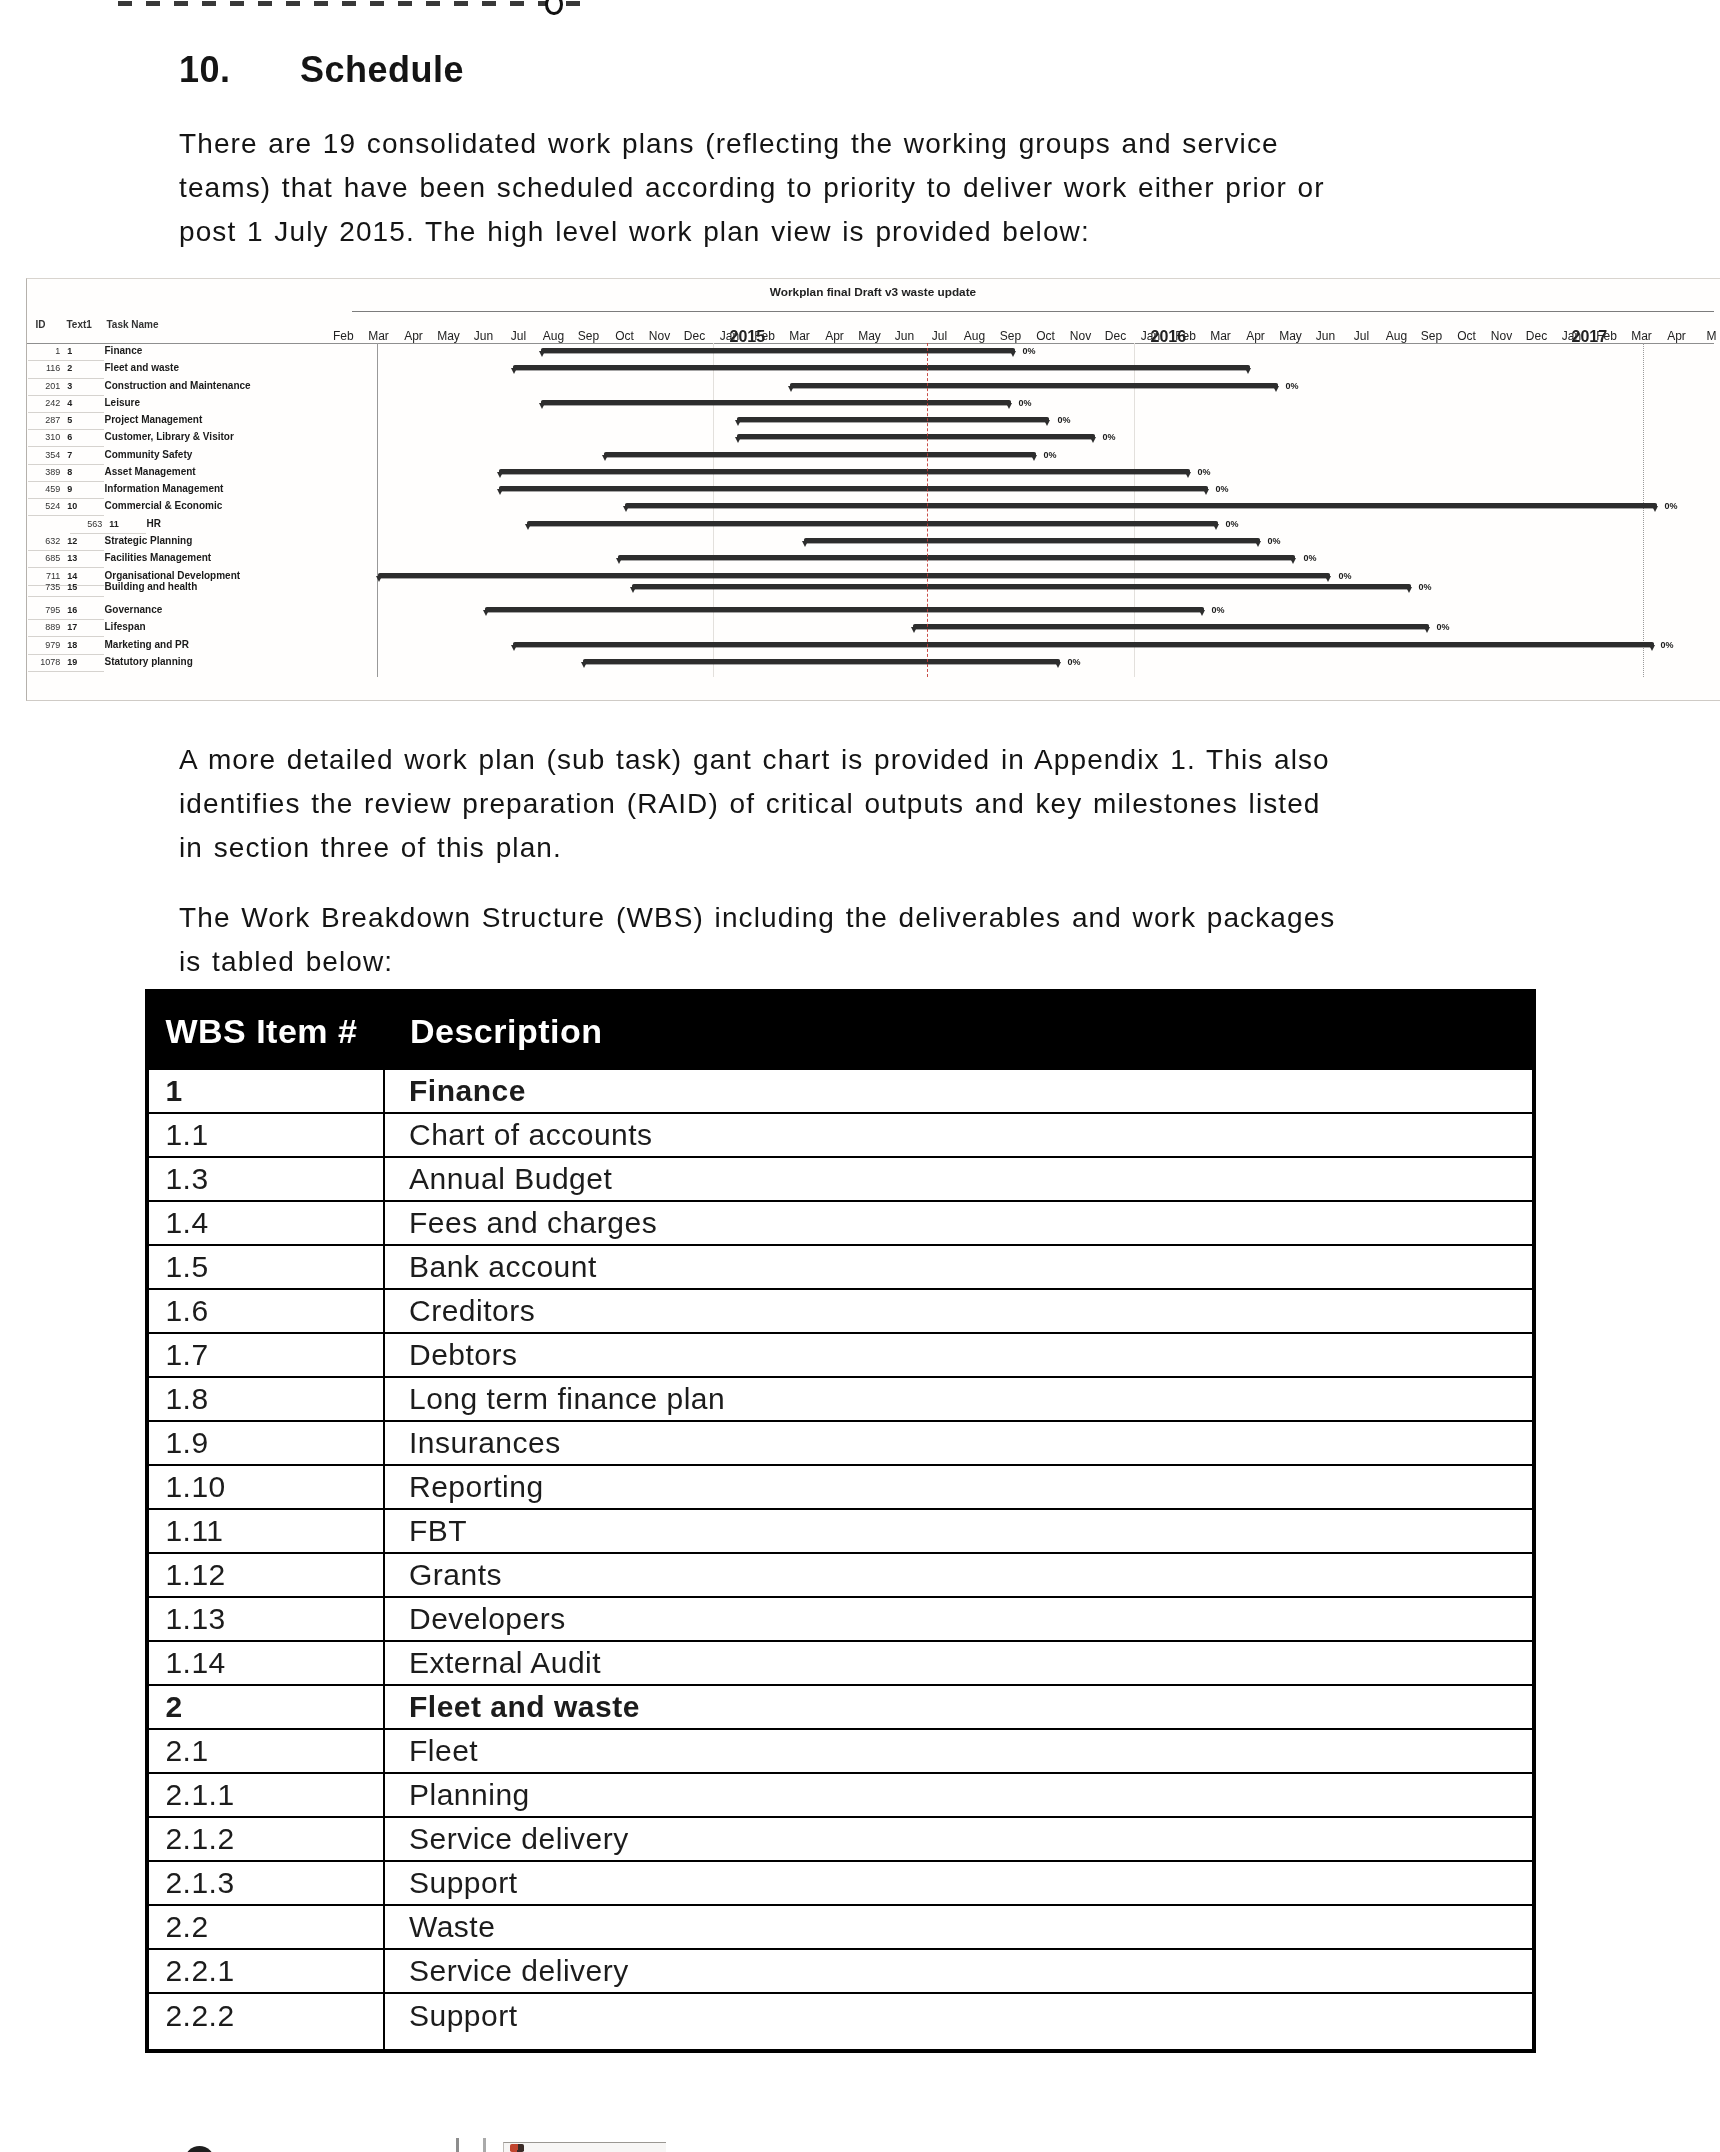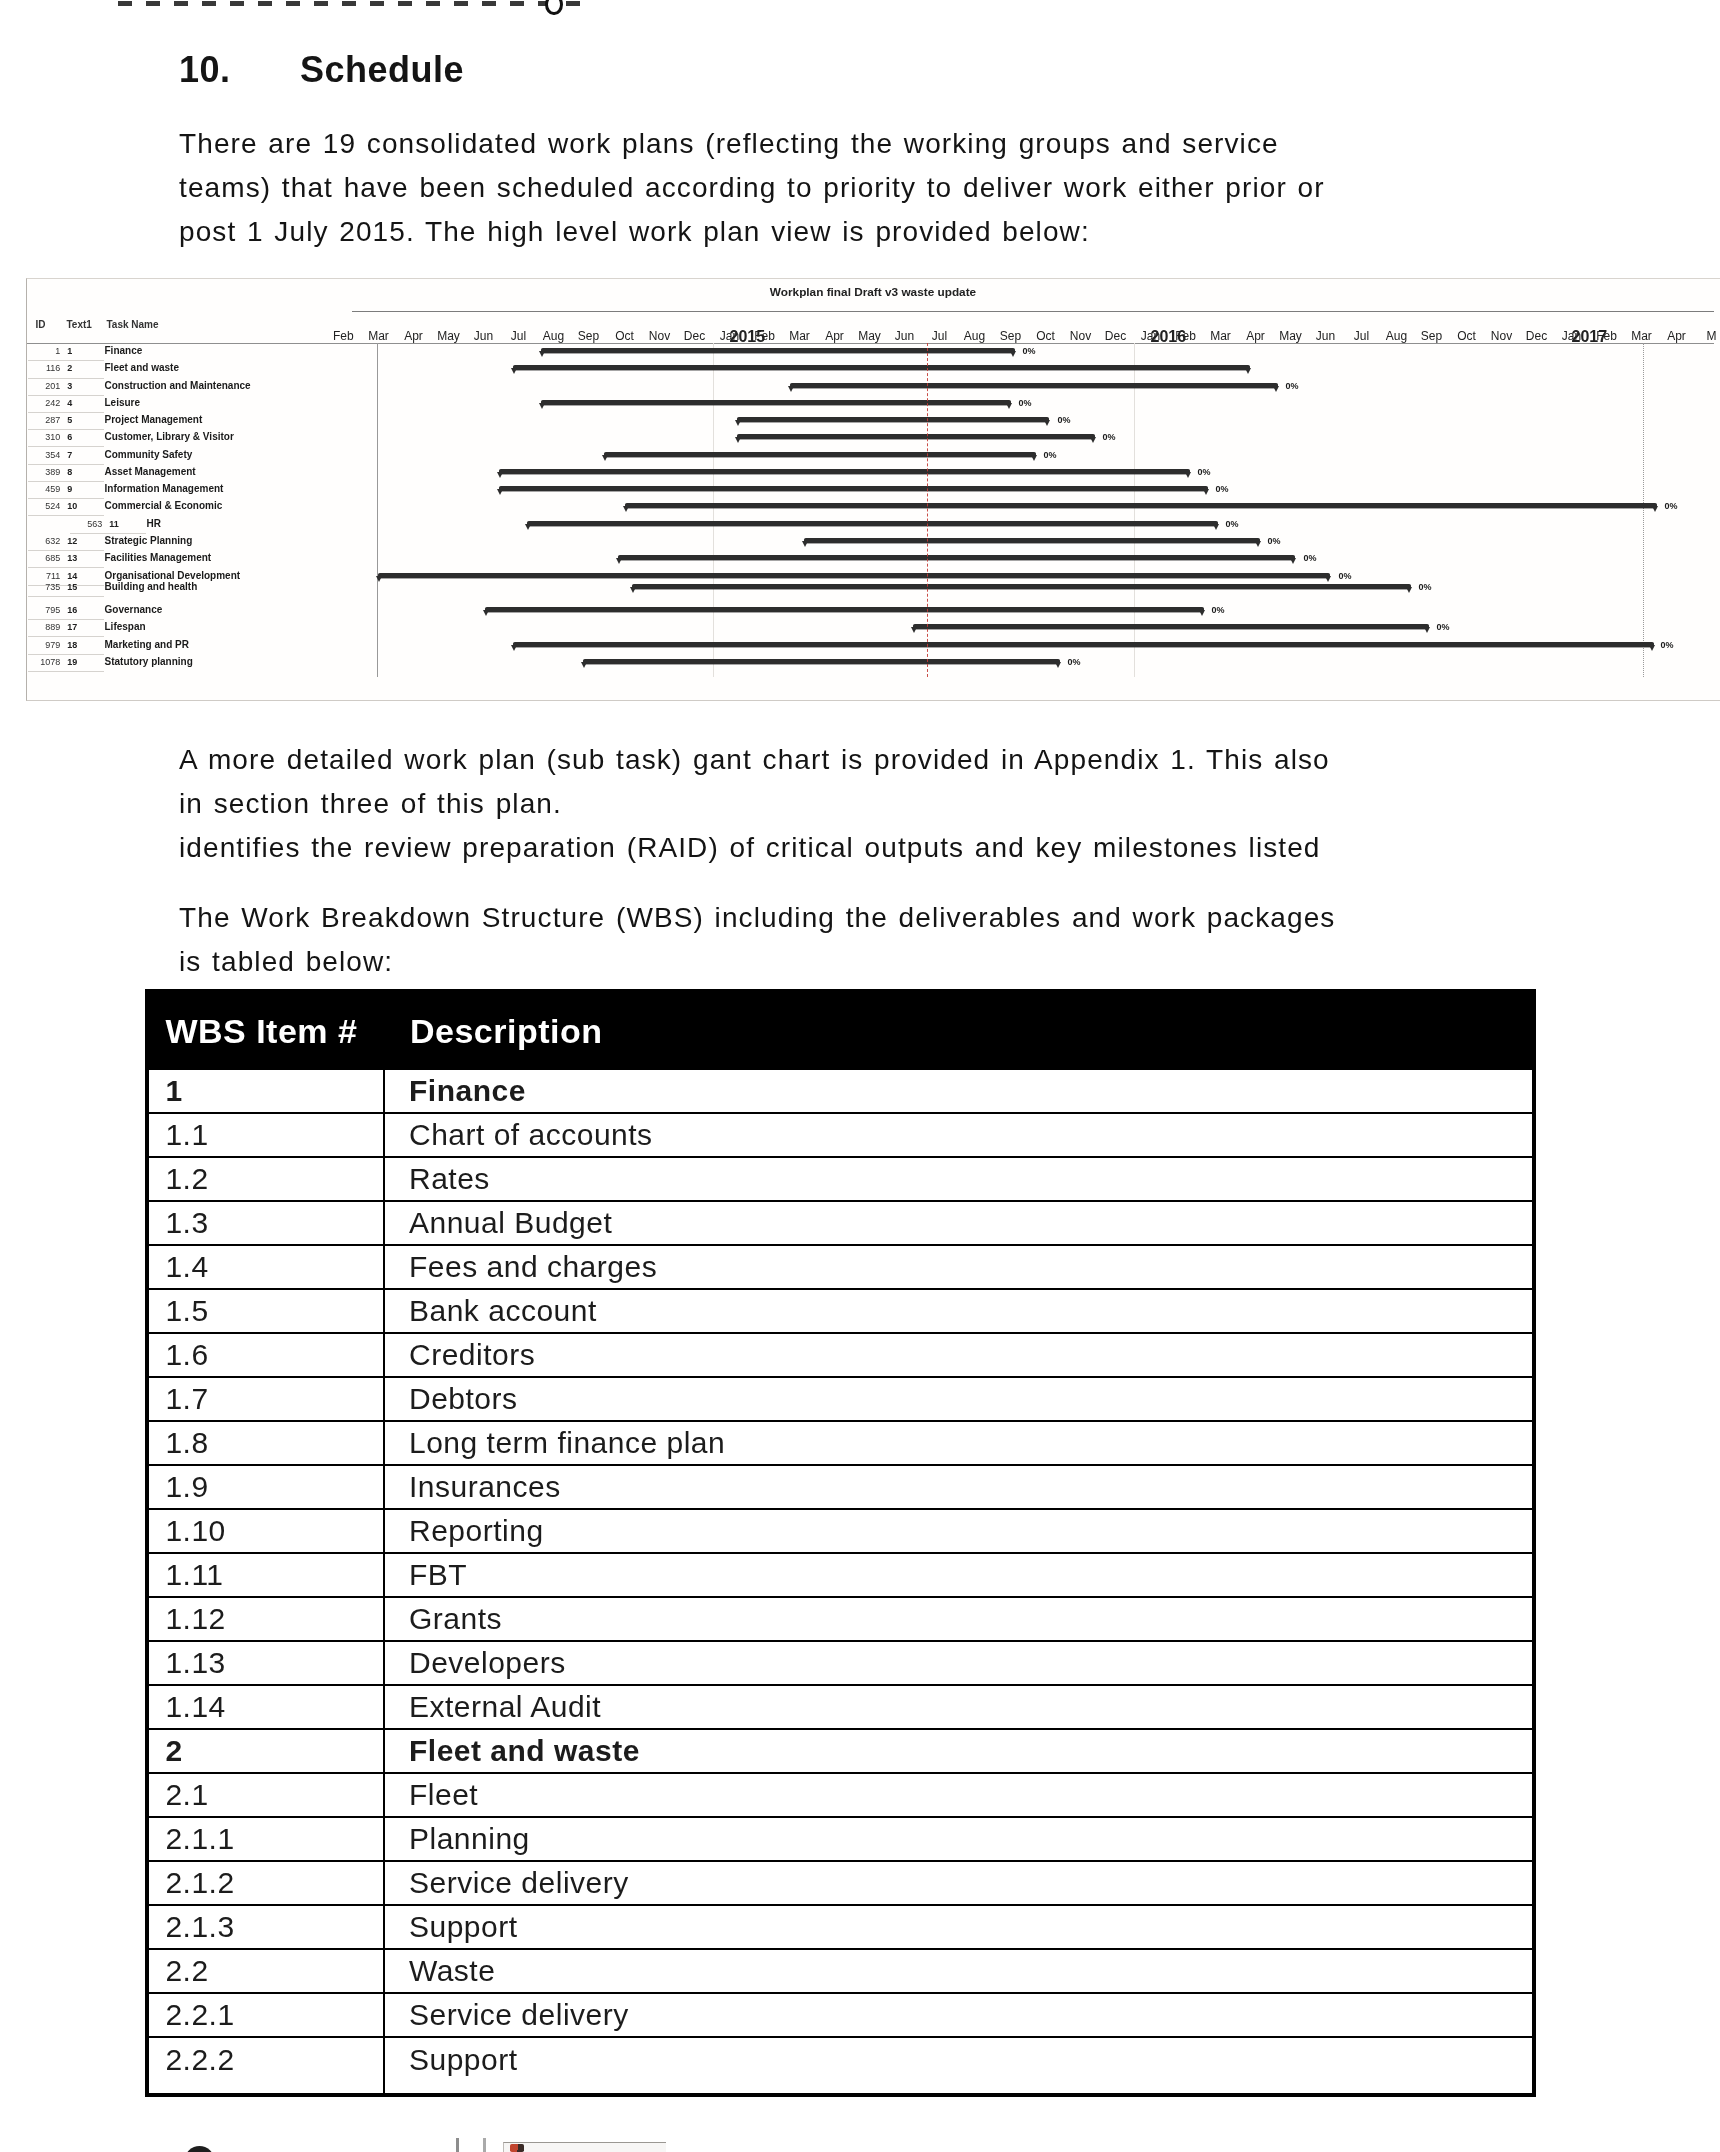--- a/index.html
+++ b/index.html
@@ -95,22 +95,22 @@
   <span>Schedule</span>
 </div>
 
 <div class="para" id="para1">
     <div>There are 19 consolidated work plans (reflecting the working groups and service</div>
     <div>teams) that have been scheduled according to priority to deliver work either prior or</div>
     <div>post 1 July 2015.  The high level work plan view is provided below:</div>
   </div>
 <div class="para" id="para2">
     <div>A more detailed work plan (sub task) gant chart is provided in Appendix 1.  This also</div>
+    <div>identifies the review preparation (RAID) of critical outputs and key milestones listed</div>
     <div>in section three of this plan.</div>
-    <div>identifies the review preparation (RAID) of critical outputs and key milestones listed</div>
   </div>
 <div class="para" id="para3">
     <div>The Work Breakdown Structure (WBS) including the deliverables and work packages</div>
     <div>is tabled below:</div>
   </div>
 
 <div class="gantt">
   <div class="gantt-title">Workplan final Draft v3 waste update</div>
   <div class="gantt-head">
     <span class="col-label" id="col-id">ID</span>
@@ -387,24 +387,20 @@
   <div id="wbs-rows">
       <div class="wbs-row bold">
         <div class="c1">1</div>
         <div class="c2">Finance</div>
       </div>
       <div class="wbs-row">
         <div class="c1">1.1</div>
         <div class="c2">Chart of accounts</div>
       </div>
       <div class="wbs-row">
-        <div class="c1">1.2</div>
-        <div class="c2">Rates</div>
-      </div>
-      <div class="wbs-row">
         <div class="c1">1.3</div>
         <div class="c2">Annual Budget</div>
       </div>
       <div class="wbs-row">
         <div class="c1">1.4</div>
         <div class="c2">Fees and charges</div>
       </div>
       <div class="wbs-row">
         <div class="c1">1.5</div>
         <div class="c2">Bank account</div>

